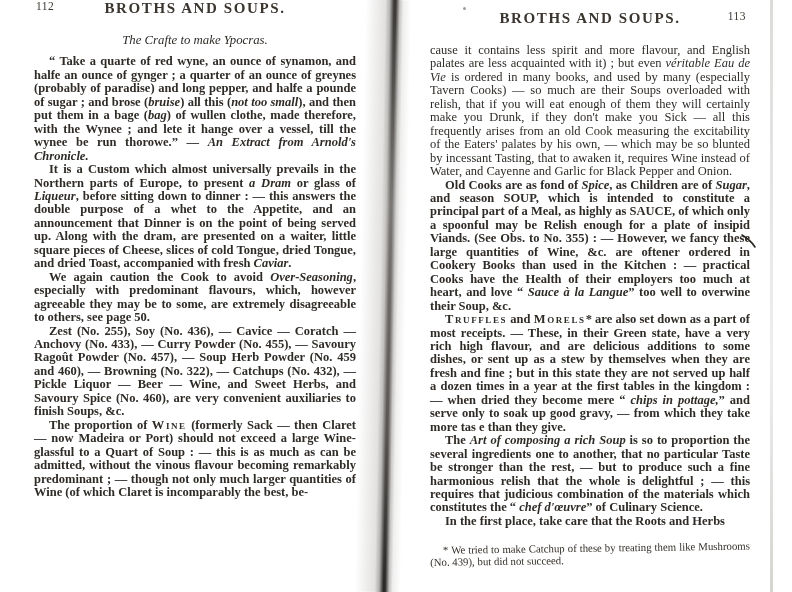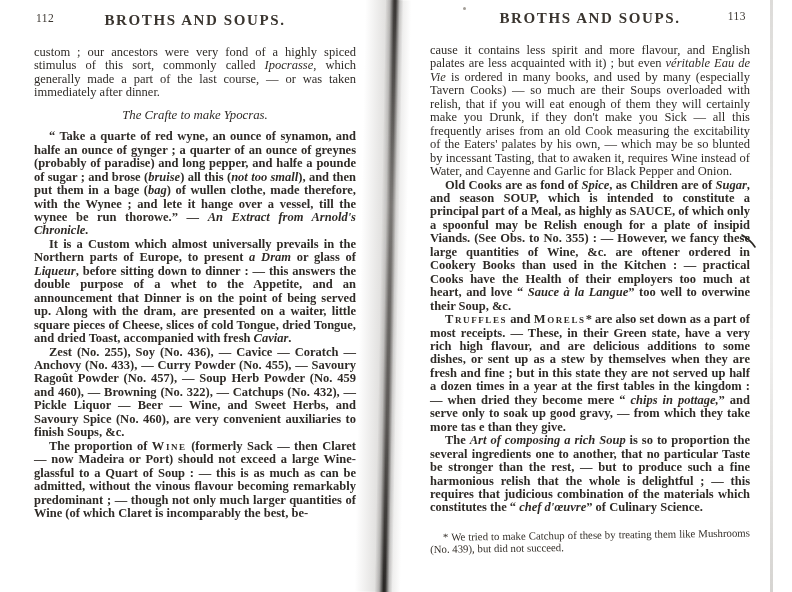--- a/index.html
+++ b/index.html
@@ -6,21 +6,21 @@
   body{
     width:792px;height:592px;position:relative;overflow:hidden;
     background:
       radial-gradient(ellipse at 50% 40%, rgba(255,255,255,.6) 0%, rgba(0,0,0,0) 70%),
       linear-gradient(90deg, #f2f1ec 0%, #f6f5f1 46%, #ececе6 49.5%, #f6f5f1 53%, #f4f3ee 100%),
       #f5f4f0;
     font-family:"Liberation Serif", serif;
     color:#2f2b27;
   }
   .page{position:absolute;}
-  .page-left{left:34px;top:12px;width:322px;}
+  .page-left{left:34px;top:0;width:322px;}
   .page-right{left:430px;top:10px;width:320px;}
   .pagehead{position:relative;height:15px;margin-bottom:19px;}
   .runhead{
     position:absolute;left:0;right:0;text-align:center;
     font-size:15px;font-weight:bold;letter-spacing:1.6px;color:#3a352f;
   }
   .pagenum{position:absolute;top:0;font-size:11.5px;letter-spacing:.5px;color:#3a352f;}
   .pagenum.pos-left{left:2px;}
   .pagenum.pos-right{right:4px;}
   .pagebody{text-align:justify;font-size:12.5px;line-height:13.45px;
@@ -63,38 +63,39 @@
 <div class="gutter"></div>
 <div class="page-edge"></div>
 <div class="speck"></div>
 
 <div class="page page-left">
   <div class="pagehead">
     <span class="pagenum pos-left">112</span>
     <span class="runhead">BROTHS AND SOUPS.</span>
   </div>
   <div class="pagebody">
-      <div class="para"><span>custom ; our ancestors were very fond of a highly spiced stimulus of this sort, commonly called </span><span class="i">Ipocrasse</span><span>, which generally made a part of the last course, — or was taken immediately after dinner.</span></div>
       <div class="heading"><span class="i">The Crafte to make Ypocras.</span></div>
       <div class="para indent"><span>“ Take a quarte of red wyne, an ounce of synamon, and halfe an ounce of gynger ; a quarter of an ounce of greynes (probably of paradise) and long pepper, and halfe a pounde of sugar ; and brose (</span><span class="i">bruise</span><span>) all this (</span><span class="i">not too small</span><span>), and then put them in a bage (</span><span class="i">bag</span><span>) of wullen clothe, made therefore, with the Wynee ; and lete it hange over a vessel, till the wynee be run thorowe.” — </span><span class="i">An Extract from Arnold's Chronicle.</span></div>
       <div class="para indent"><span>It is a Custom which almost universally prevails in the Northern parts of Europe, to present </span><span class="i">a Dram</span><span> or glass of </span><span class="i">Liqueur</span><span>, before sitting down to dinner : — this answers the double purpose of a whet to the Appetite, and an announcement that Dinner is on the point of being served up.  Along with the dram, are presented on a waiter, little square pieces of Cheese, slices of cold Tongue, dried Tongue, and dried Toast, accompanied with fresh </span><span class="i">Caviar</span><span>.</span></div>
+      <div class="para indent"><span>We again caution the Cook to avoid </span><span class="i">Over-Seasoning</span><span>, especially with predominant flavours, which, however agreeable they may be to some, are extremely disagreeable to others, see page 50.</span></div>
       <div class="para indent"><span>Zest (No. 255), Soy (No. 436), — Cavice — Coratch — Anchovy (No. 433), — Curry Powder (No. 455), — Savoury Ragoût Powder (No. 457), — Soup Herb Powder (No. 459 and 460), — Browning (No. 322), — Catchups (No. 432), — Pickle Liquor — Beer — Wine, and Sweet Herbs, and Savoury Spice (No. 460), are very convenient auxiliaries to finish Soups, &amp;c.</span></div>
       <div class="para indent"><span>The proportion of </span><span class="sc">Wine</span><span> (formerly Sack — then Claret — now Madeira or Port) should not exceed a large Wine-glassful to a Quart of Soup : — this is as much as can be admitted, without the vinous flavour becoming remarkably predominant ; — though not only much larger quantities of Wine (of which Claret is incomparably the best, be-</span></div>
     </div>
 </div>
 
 <div class="page page-right">
   <div class="pagehead">
     <span class="runhead">BROTHS AND SOUPS.</span>
     <span class="pagenum pos-right">113</span>
   </div>
   <div class="pagebody">
       <div class="para"><span>cause it contains less spirit and more flavour, and English palates are less acquainted with it) ; but even </span><span class="i">véritable Eau de Vie</span><span> is ordered in many books, and used by many (especially Tavern Cooks) — so much are their Soups overloaded with relish, that if you will eat enough of them they will certainly make you Drunk, if they don't make you Sick — all this frequently arises from an old Cook measuring the excitability of the Eaters' palates by his own, — which may be so blunted by incessant Tasting, that to awaken it, requires Wine instead of Water, and Cayenne and Garlic for Black Pepper and Onion.</span></div>
       <div class="para indent"><span>Old Cooks are as fond of </span><span class="i">Spice</span><span>, as Children are of </span><span class="i">Sugar</span><span>, and season SOUP, which is intended to constitute a principal part of a Meal, as highly as SAUCE, of which only a spoonful may be Relish enough for a plate of insipid Viands.  (See Obs. to No. 355) : — However, we fancy these large quantities of Wine, &amp;c. are oftener ordered in Cookery Books than used in the Kitchen : — practical Cooks have the Health of their employers too much at heart, and love “ </span><span class="i">Sauce à la Langue</span><span>” too well to overwine their Soup, &amp;c.</span></div>
       <div class="para indent"><span class="sc">Truffles</span><span> and </span><span class="sc">Morels</span><span>* are also set down as a part of most receipts. — These, in their Green state, have a very rich high flavour, and are delicious additions to some dishes, or sent up as a stew by themselves when they are fresh and fine ; but in this state they are not served up half a dozen times in a year at the first tables in the kingdom : — when dried they become mere “ </span><span class="i">chips in pottage,</span><span>” and serve only to soak up good gravy, — from which they take more tas e than they give.</span></div>
       <div class="para indent"><span>The </span><span class="i">Art of composing a rich Soup</span><span> is so to proportion the several ingredients one to another, that no particular Taste be stronger than the rest, — but to produce such a fine harmonious relish that the whole is delightful ; — this requires that judicious combination of the materials which constitutes the “ </span><span class="i">chef d'œuvre</span><span>” of Culinary Science.</span></div>
+      <div class="para indent"><span>In the first place, take care that the Roots and Herbs</span></div>
       <div class="footnote"><span>* We tried to make Catchup of these by treating them like Mushrooms (No. 439), but did not succeed.</span></div>
     </div>
 </div>
 
 <svg class="ink-mark" viewBox="0 0 18 16">
   <path d="M2,2 C7,5 12,9 15,14" stroke="#2a2622" stroke-width="1.6" fill="none" stroke-linecap="round"></path>
 </svg>
 
 </body></html>

